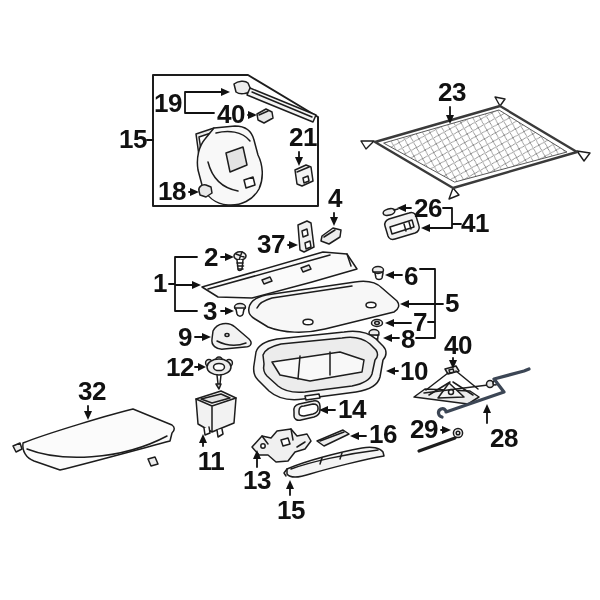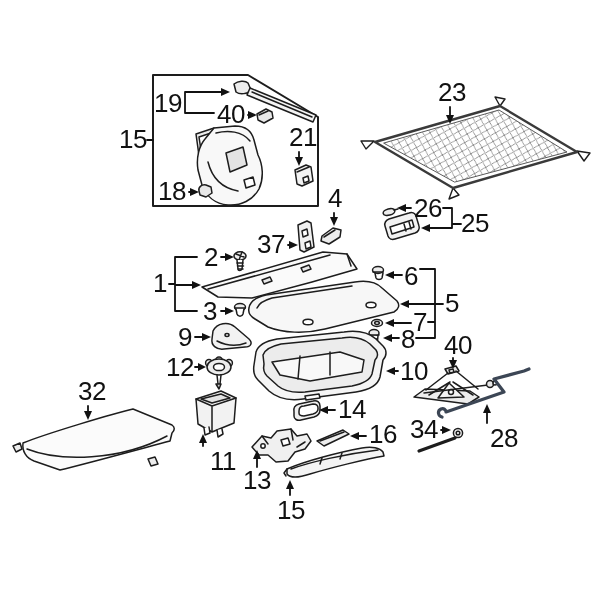--- a/index.html
+++ b/index.html
@@ -3,21 +3,21 @@
 <meta charset="utf-8">
 <style>
   html,body{margin:0;padding:0;background:#ffffff;}
   .canvas{
     position:relative;width:600px;height:600px;background:#ffffff;
     font-family:"Liberation Sans",sans-serif;overflow:hidden;
   }
   .art{position:absolute;left:0;top:0;}
   .callout{
     position:absolute;transform:translate(-50%,-50%);
-    font-weight:400;font-size:26px;line-height:1;color:#111111;
+    font-weight:700;font-size:26px;line-height:1;color:#111111;
     letter-spacing:-0.5px;white-space:nowrap;user-select:none;
   }
 </style>
 </head>
 <body>
 
 <div class="canvas">
 
   <svg class="art" width="600" height="600" viewBox="0 0 600 600" stroke="#1d1d1d" stroke-width="1.5" fill="none" stroke-linejoin="round" stroke-linecap="round">
 
@@ -281,33 +281,33 @@
   <div class="callout" style="left:160px;top:283px">1</div>
   <div class="callout" style="left:211px;top:257px">2</div>
   <div class="callout" style="left:210px;top:311px">3</div>
   <div class="callout" style="left:335px;top:198px">4</div>
   <div class="callout" style="left:452px;top:303px">5</div>
   <div class="callout" style="left:411px;top:276px">6</div>
   <div class="callout" style="left:420px;top:322px">7</div>
   <div class="callout" style="left:408px;top:339px">8</div>
   <div class="callout" style="left:185px;top:337px">9</div>
   <div class="callout" style="left:414px;top:371px">10</div>
-  <div class="callout" style="left:223px;top:461px">11</div>
+  <div class="callout" style="left:211px;top:461px">11</div>
   <div class="callout" style="left:180px;top:367px">12</div>
   <div class="callout" style="left:257px;top:480px">13</div>
   <div class="callout" style="left:352px;top:409px">14</div>
   <div class="callout" style="left:291px;top:510px">15</div>
   <div class="callout" style="left:383px;top:434px">16</div>
   <div class="callout" style="left:133px;top:139px">15</div>
   <div class="callout" style="left:172px;top:191px">18</div>
   <div class="callout" style="left:168px;top:103px">19</div>
   <div class="callout" style="left:231px;top:114px">40</div>
   <div class="callout" style="left:303px;top:137px">21</div>
   <div class="callout" style="left:271px;top:244px">37</div>
   <div class="callout" style="left:452px;top:92px">23</div>
   <div class="callout" style="left:92px;top:391px">32</div>
-  <div class="callout" style="left:475px;top:223px">25</div>
+  <div class="callout" style="left:475px;top:223px">41</div>
   <div class="callout" style="left:428px;top:208px">26</div>
   <div class="callout" style="left:458px;top:345px">40</div>
   <div class="callout" style="left:504px;top:438px">28</div>
-  <div class="callout" style="left:424px;top:429px">34</div>
+  <div class="callout" style="left:424px;top:429px">29</div>
 
 </div>
 
 </body></html>

